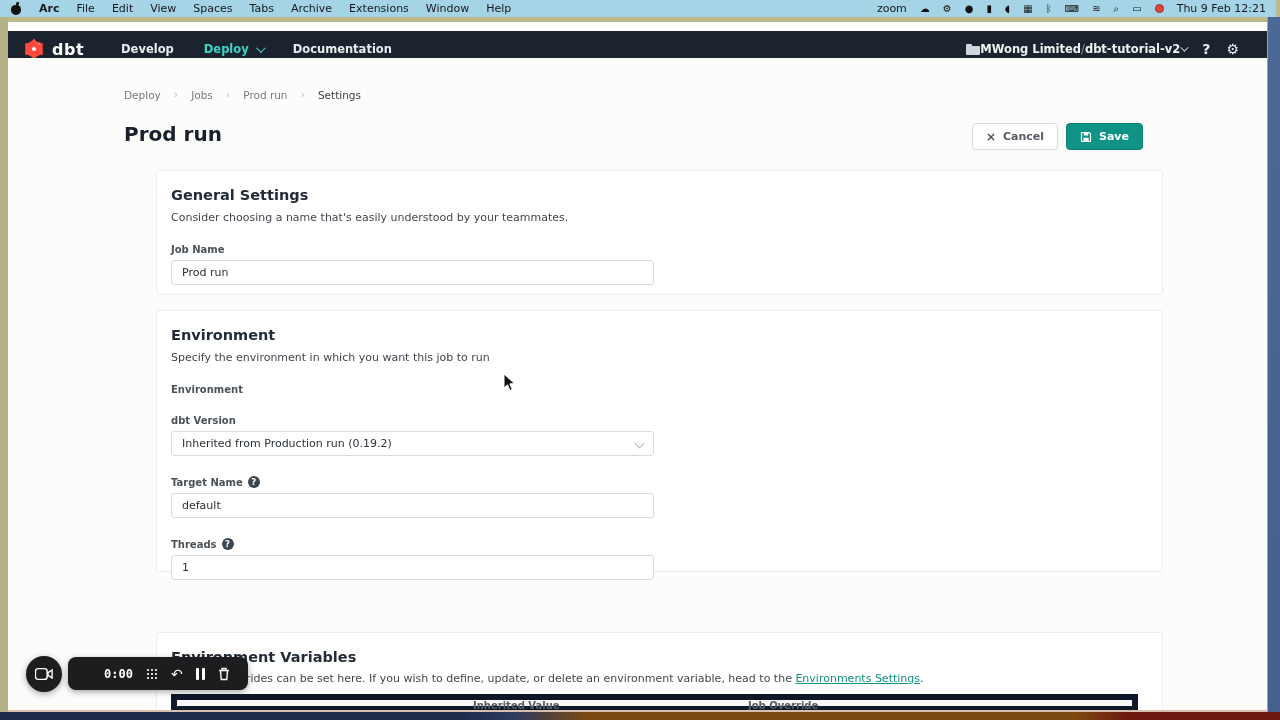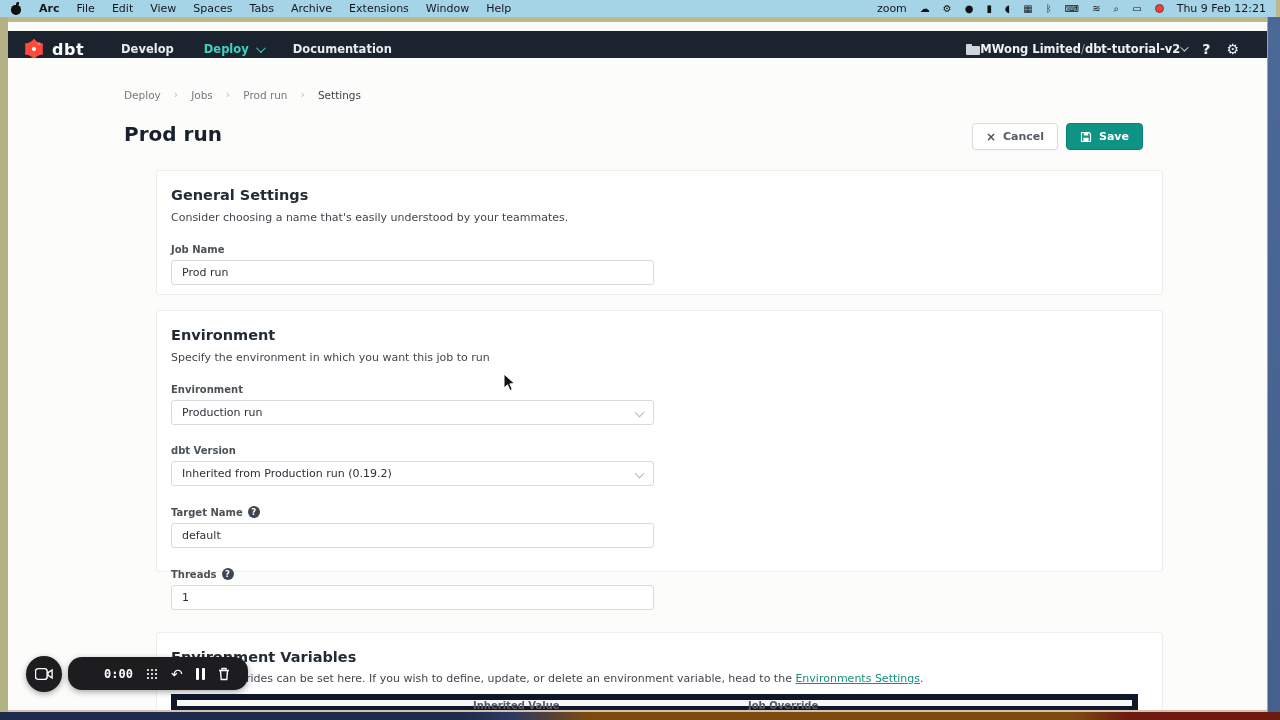--- a/index.html
+++ b/index.html
@@ -91,21 +91,21 @@
 
   .ev-sub { font-size:11px; color:#41474e; margin-top:7px; }
   .ev-link { color:#12917f; text-decoration:underline; cursor:pointer; }
   .ev-table-head { margin-top:9px; width:967px; height:18px; background:#f7f7f6; border:6px solid #0f172a;
     display:grid; grid-template-columns:296px 275px 1fr; align-items:center; font-size:10px; font-weight:600; color:#565c63; }
 
   
   .rec-cam { position:absolute; left:26px; top:656px; width:36px; height:36px; border-radius:50%;
     background:#1d1d1f; z-index:40; display:flex; align-items:center; justify-content:center; cursor:pointer;
     box-shadow:0 2px 6px rgba(0,0,0,.35); }
-  .rec-pill { position:absolute; left:68px; top:657px; width:180px; height:33px; border-radius:14px;
+  .rec-pill { position:absolute; left:68px; top:657px; width:180px; height:33px; border-radius:8px;
     background:#1d1d1f; z-index:40; display:flex; align-items:center; padding:0 23px; gap:13px;
     box-shadow:0 2px 6px rgba(0,0,0,.35); }
   .stop-btn { width:14px; height:14px; background:#e74c3c; border-radius:3px; cursor:pointer; }
   .rec-time { color:#fff; font-size:12px; font-weight:bold; font-family:"DejaVu Sans Mono","Liberation Mono",monospace; }
   .pill-ico { color:#fff; cursor:pointer; display:flex; align-items:center; }
   .pause-ico { display:flex; gap:3px; cursor:pointer; }
   .pause-ico i { width:3px; height:12px; background:#fff; border-radius:1px; }
   .undo-ico { color:#fff; font-size:14px; line-height:1; cursor:pointer; }
 
   
@@ -226,24 +226,20 @@
           <input class="control" type="text" value="Prod run" style="">
         </div>
       </div>
 
       <div class="card" id="card-environment">
         <div class="card-title">Environment</div>
         <div class="card-sub">Specify the environment in which you want this job to run</div>
 
         <div class="field">
           <div class="field-label">Environment</div>
-          <div class="control select">
-            <span>Production run</span>
-            <span class="sel-chevron"></span>
-          </div>
         </div>
 
         <div class="field">
           <div class="field-label">dbt Version</div>
           <div class="control select">
             <span>Inherited from Production run (0.19.2)</span>
             <span class="sel-chevron"></span>
           </div>
         </div>
 

